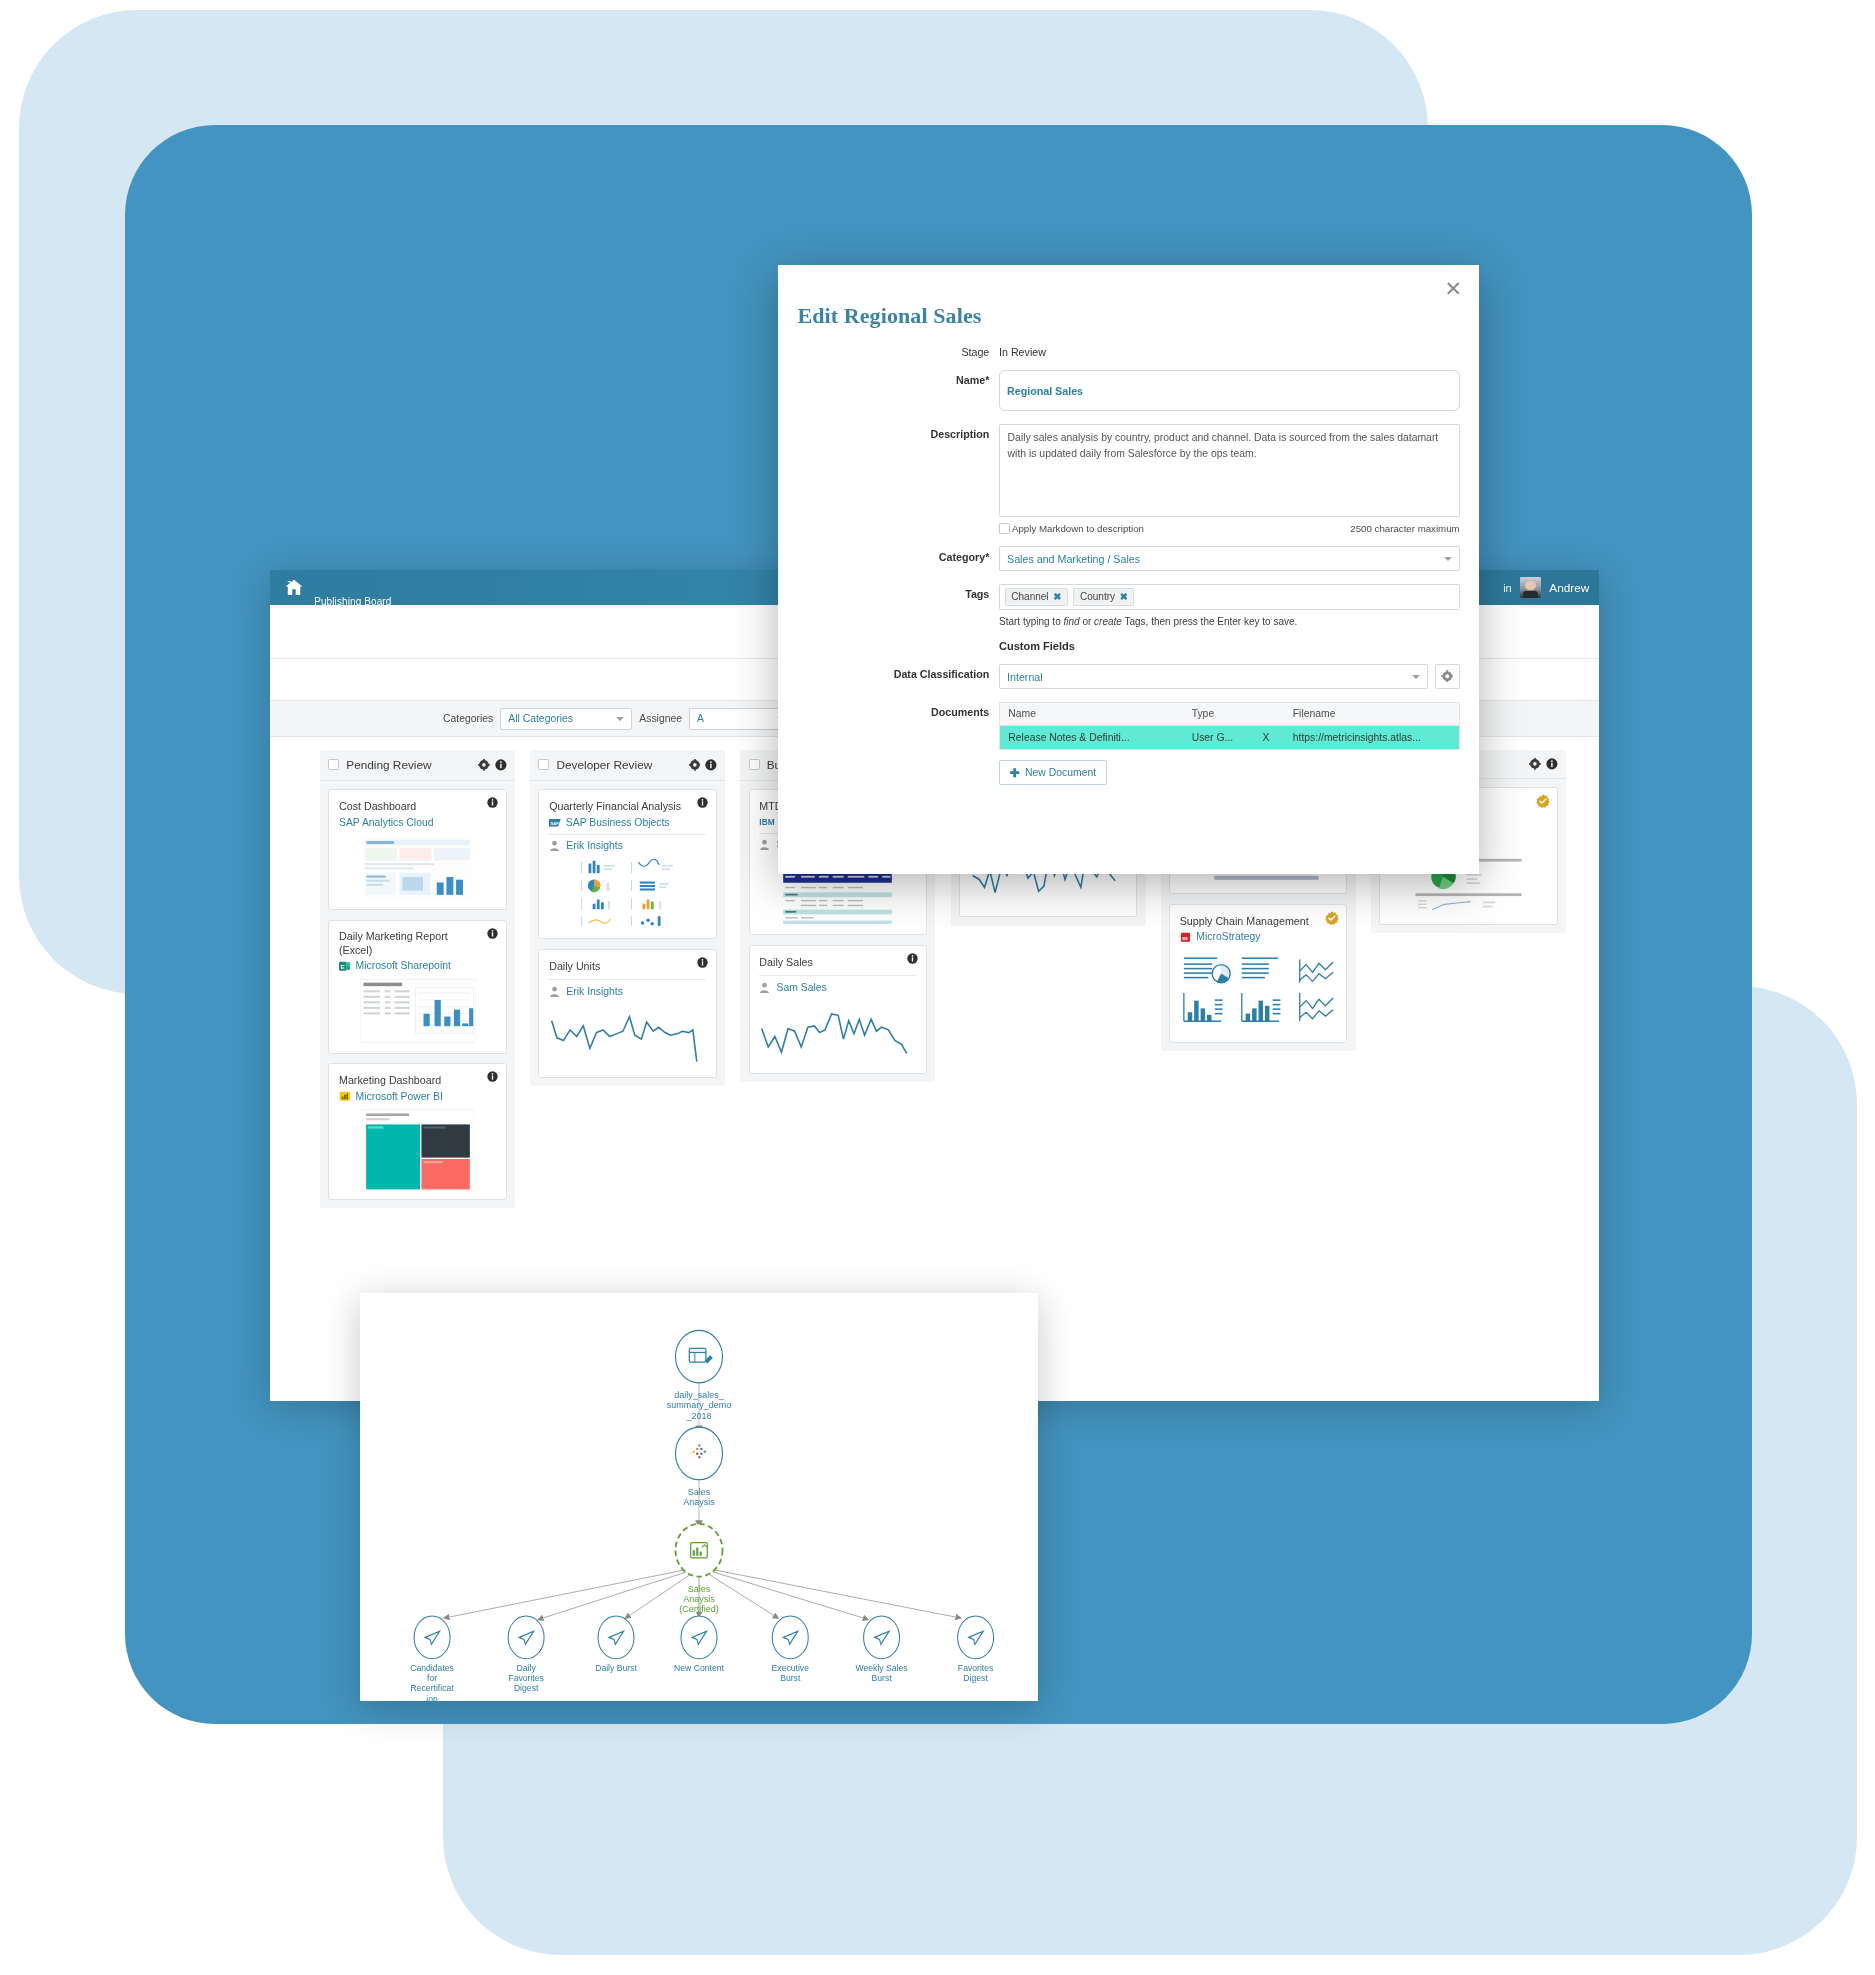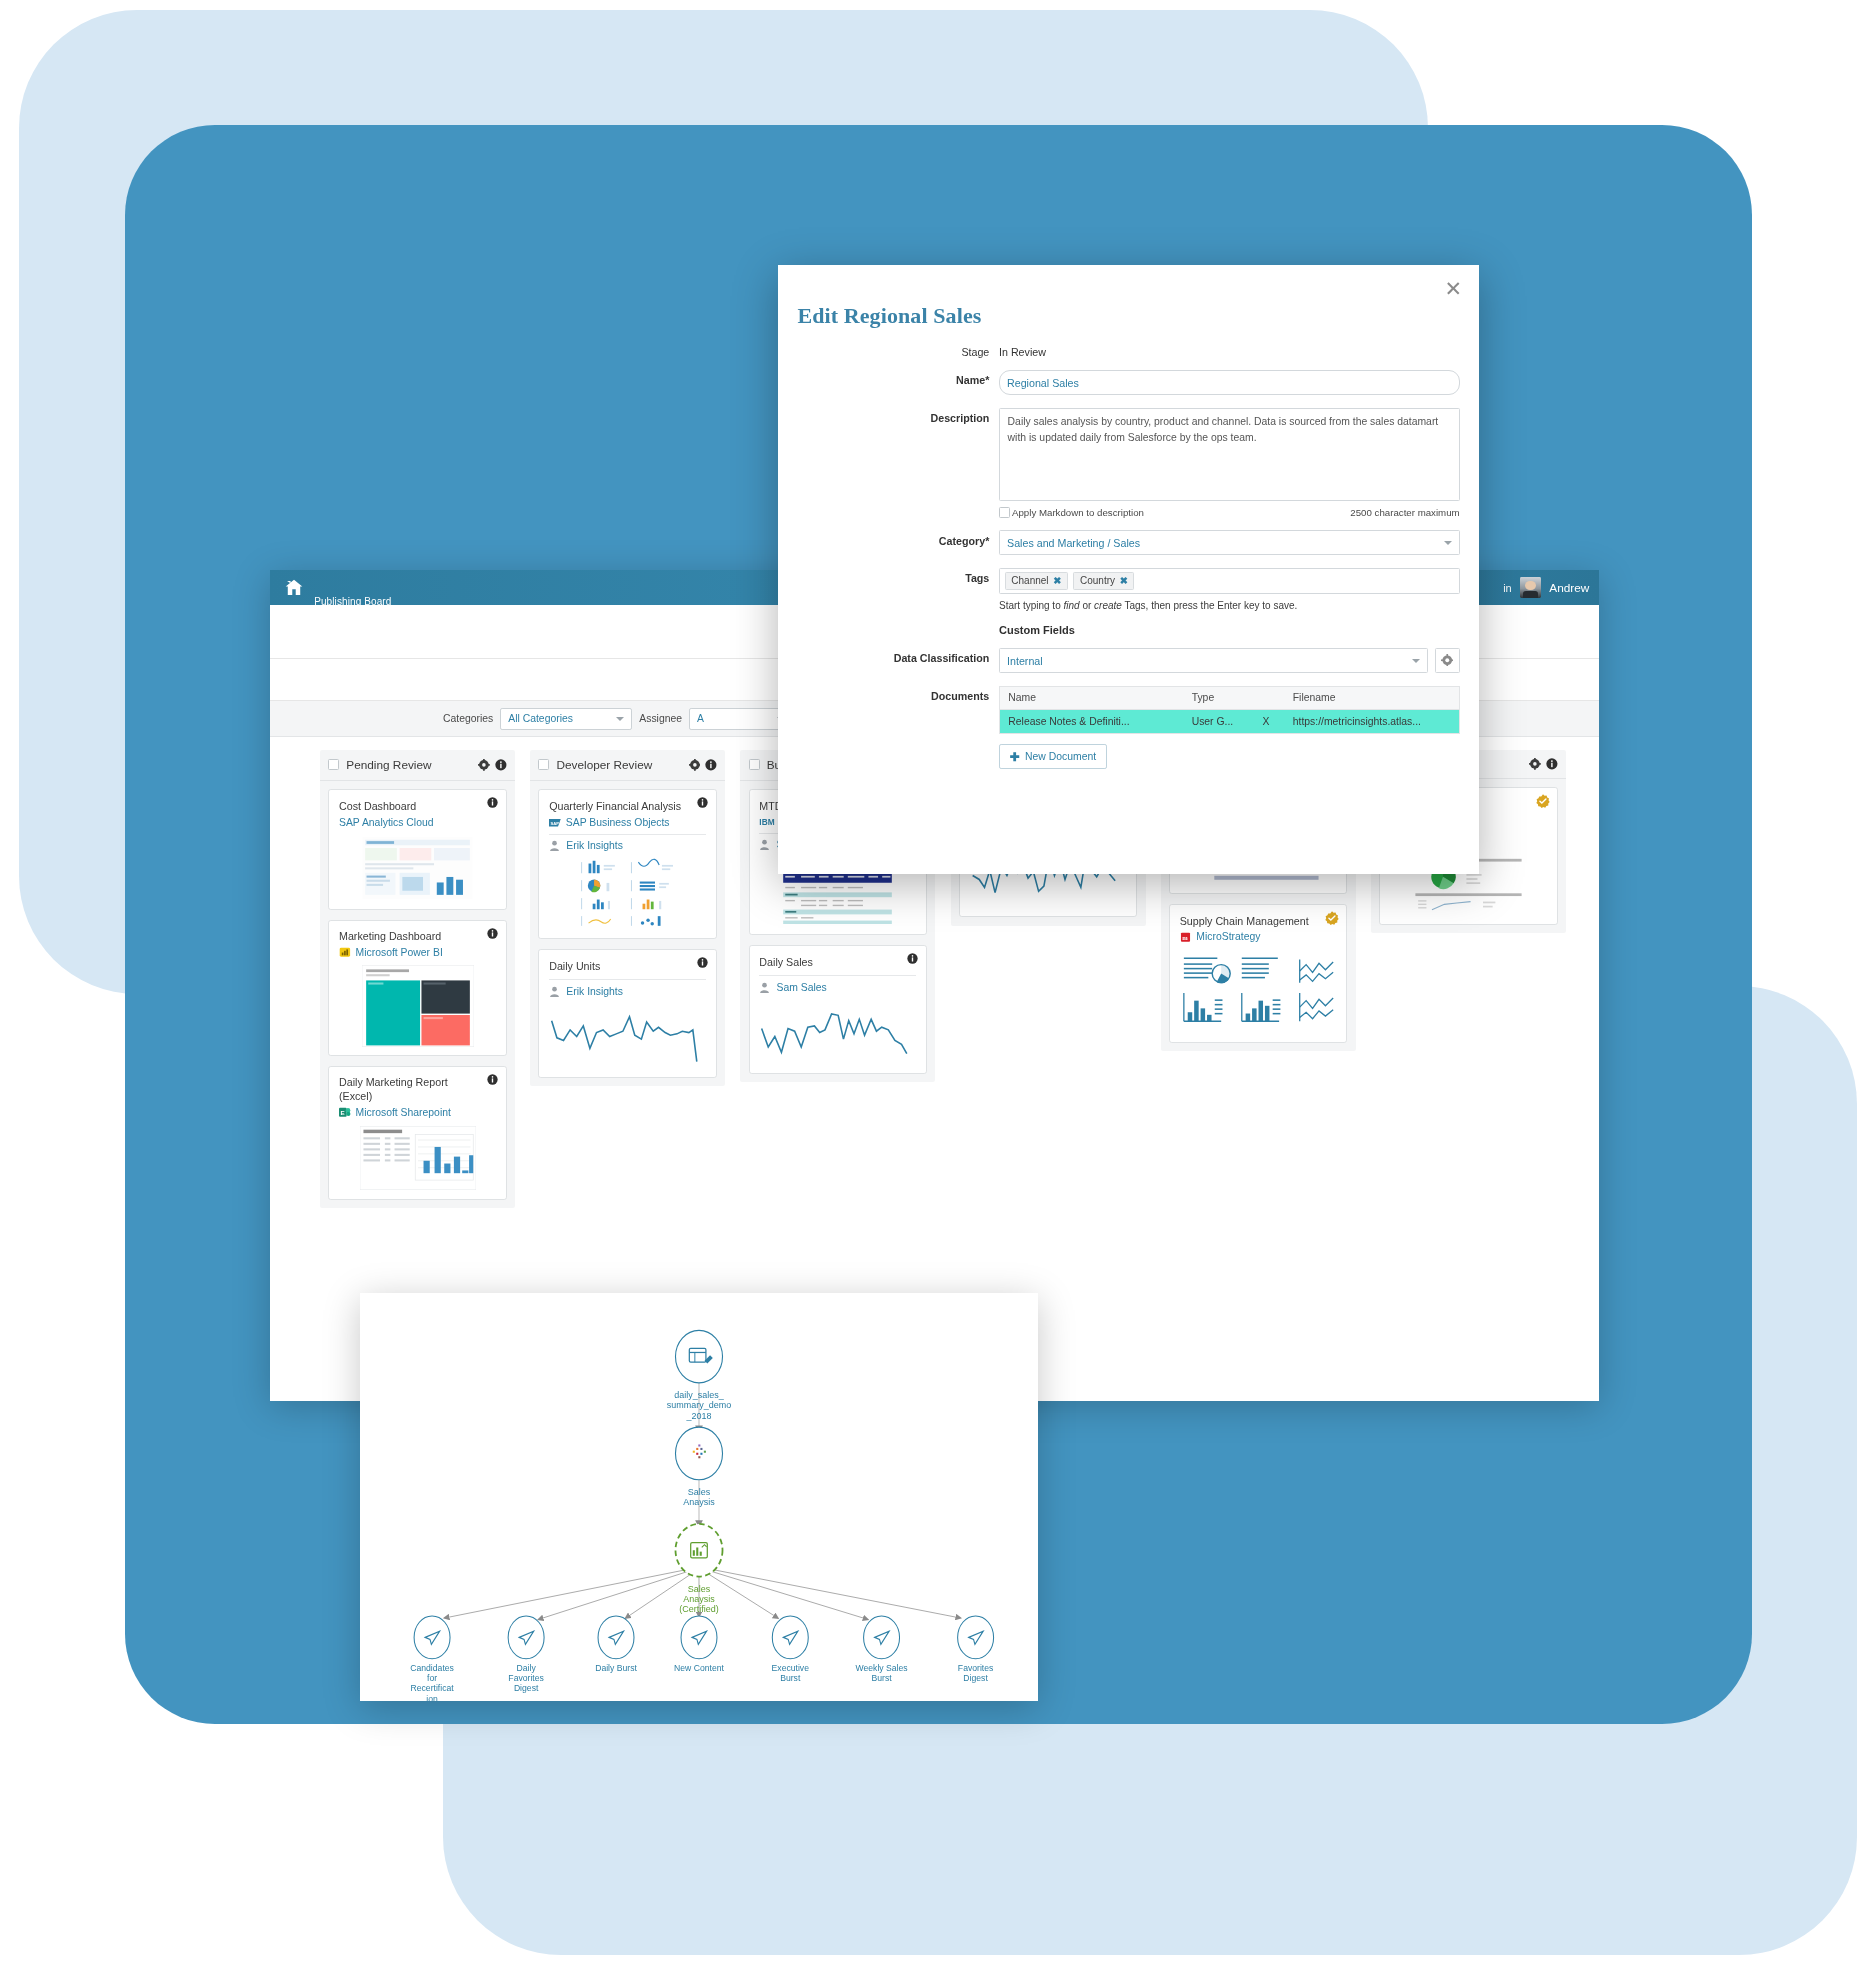--- a/index.html
+++ b/index.html
@@ -145,23 +145,24 @@
   }
   .frow { display:flex; align-items:flex-start; margin-top:12.5px; padding:0 19.4px 0 0;margin-left:24px;}
   .flabel {
     width: 197px; text-align:right; padding-right:9.7px; padding-top:4.2px;
     font-size:10.7px; color:#333;
   }
   .flabel.bold { font-weight:700; }
   .fvalue { flex:1; }
   .fstatic { font-size:10.7px; color:#333; padding-top:4.2px; }
   .finput {
-    width:100%; height:25px; border:0.7px solid #d3d8dc; border-radius:11px;
+    width:100%; height:41px; border:0.7px solid #d3d8dc; border-radius:6px;
     padding:0 7px; font-size:10.7px; color:#2d7fa5; display:flex; align-items:center;
     background:#fff;
+    font-weight:bold;
   }
   .ftextarea {
     width:100%; height:93px; border:0.7px solid #d3d8dc; border-radius:1.4px;
     padding:5.5px 7.6px; font-size:10.4px; color:#555; line-height:1.5; background:#fff;
   }
   .fhintrow { display:flex; align-items:center; justify-content:space-between; margin-top:6.2px; }
   .fhint-left { display:flex; align-items:center; gap:2px; font-size:9.7px; color:#4a4a4a;}
   .fhint-right { font-size:9.7px; color:#4a4a4a;}
   .fselect {
     width:100%; height:25px; border:0.7px solid #d3d8dc; border-radius:1.4px;
@@ -299,55 +300,20 @@
               <rect x="6" y="56" width="28" height="3" fill="#8ab6d6"></rect>
               <rect x="6" y="62" width="34" height="3" fill="#c9dcea"></rect>
               <rect x="6" y="68" width="24" height="3" fill="#c9dcea"></rect>
               <rect x="54" y="52" width="44" height="32" fill="#eaf3fa"></rect>
               <rect x="58" y="58" width="30" height="20" fill="#bcd9ec"></rect>
               <g fill="#3b8fc4">
                 <rect x="108" y="66" width="10" height="18"></rect>
                 <rect x="122" y="58" width="10" height="26"></rect>
                 <rect x="136" y="62" width="10" height="22"></rect>
               </g>
-            </svg>
-          </div>
-        </div>
-
-        <div class="card">
-          <span class="card-info">
-            <svg viewBox="0 0 16 16" width="11" height="11">
-                <circle cx="8" cy="8" r="7.5" fill="#2f2f2f"></circle>
-                <rect x="7" y="6.4" width="2" height="6" fill="#fff"></rect>
-                <circle cx="8" cy="4.2" r="1.2" fill="#fff"></circle>
-              </svg>
-          </span>
-          <div class="card-title">Marketing Dashboard</div>
-          <div class="card-src">
-            <span class="src-icon">
-              <svg viewBox="0 0 17 15" width="11.8" height="10.4">
-                  <rect x="1" y="1" width="15" height="13" rx="2" fill="#f2c811"></rect>
-                  <rect x="4" y="8" width="2.4" height="4" fill="#7a6200"></rect>
-                  <rect x="7.3" y="5.5" width="2.4" height="6.5" fill="#7a6200"></rect>
-                  <rect x="10.6" y="3.5" width="2.4" height="8.5" fill="#7a6200"></rect>
-                </svg>
-            </span>
-            <span class="card-src-text">Microsoft Power BI</span>
-          </div>
-          <div class="thumb" style="height:82px">
-            <svg width="112" height="82" viewBox="0 0 162 118">
-              <rect x="0" y="0" width="162" height="118" fill="#fff" stroke="#e8eaec"></rect>
-              <rect x="6" y="6" width="62" height="4" fill="#a8a8a8"></rect>
-              <rect x="6" y="13" width="34" height="3" fill="#cfcfcf"></rect>
-              <rect x="6" y="22" width="78" height="94" fill="#00b7ae"></rect>
-              <rect x="86" y="22" width="70" height="48" fill="#2f3a42"></rect>
-              <rect x="86" y="72" width="70" height="44" fill="#fc6b63"></rect>
-              <rect x="9" y="25" width="22" height="3" fill="#6fd8d2"></rect>
-              <rect x="89" y="25" width="32" height="3" fill="#55616a"></rect>
-              <rect x="89" y="75" width="28" height="3" fill="#ffa49e"></rect>
             </svg>
           </div>
         </div>
 
         <div class="card">
           <span class="card-info">
             <svg viewBox="0 0 16 16" width="11" height="11">
                 <circle cx="8" cy="8" r="7.5" fill="#2f2f2f"></circle>
                 <rect x="7" y="6.4" width="2" height="6" fill="#fff"></rect>
                 <circle cx="8" cy="4.2" r="1.2" fill="#fff"></circle>
@@ -395,20 +361,55 @@
                 <line x1="84" y1="60" x2="160" y2="60"></line>
               </g>
               <g fill="#3b8fc4">
                 <rect x="92" y="50" width="9" height="18"></rect>
                 <rect x="108" y="30" width="9" height="38"></rect>
                 <rect x="122" y="54" width="9" height="14"></rect>
                 <rect x="136" y="44" width="9" height="24"></rect>
                 <rect x="148" y="64" width="9" height="4"></rect>
                 <rect x="158" y="42" width="6" height="26"></rect>
               </g>
+            </svg>
+          </div>
+        </div>
+
+        <div class="card">
+          <span class="card-info">
+            <svg viewBox="0 0 16 16" width="11" height="11">
+                <circle cx="8" cy="8" r="7.5" fill="#2f2f2f"></circle>
+                <rect x="7" y="6.4" width="2" height="6" fill="#fff"></rect>
+                <circle cx="8" cy="4.2" r="1.2" fill="#fff"></circle>
+              </svg>
+          </span>
+          <div class="card-title">Marketing Dashboard</div>
+          <div class="card-src">
+            <span class="src-icon">
+              <svg viewBox="0 0 17 15" width="11.8" height="10.4">
+                  <rect x="1" y="1" width="15" height="13" rx="2" fill="#f2c811"></rect>
+                  <rect x="4" y="8" width="2.4" height="4" fill="#7a6200"></rect>
+                  <rect x="7.3" y="5.5" width="2.4" height="6.5" fill="#7a6200"></rect>
+                  <rect x="10.6" y="3.5" width="2.4" height="8.5" fill="#7a6200"></rect>
+                </svg>
+            </span>
+            <span class="card-src-text">Microsoft Power BI</span>
+          </div>
+          <div class="thumb" style="height:82px">
+            <svg width="112" height="82" viewBox="0 0 162 118">
+              <rect x="0" y="0" width="162" height="118" fill="#fff" stroke="#e8eaec"></rect>
+              <rect x="6" y="6" width="62" height="4" fill="#a8a8a8"></rect>
+              <rect x="6" y="13" width="34" height="3" fill="#cfcfcf"></rect>
+              <rect x="6" y="22" width="78" height="94" fill="#00b7ae"></rect>
+              <rect x="86" y="22" width="70" height="48" fill="#2f3a42"></rect>
+              <rect x="86" y="72" width="70" height="44" fill="#fc6b63"></rect>
+              <rect x="9" y="25" width="22" height="3" fill="#6fd8d2"></rect>
+              <rect x="89" y="25" width="32" height="3" fill="#55616a"></rect>
+              <rect x="89" y="75" width="28" height="3" fill="#ffa49e"></rect>
             </svg>
           </div>
         </div>
 
       </div>
     </div>
 
     <div class="column">
       <div class="col-head">
         <span class="checkbox"></span>

